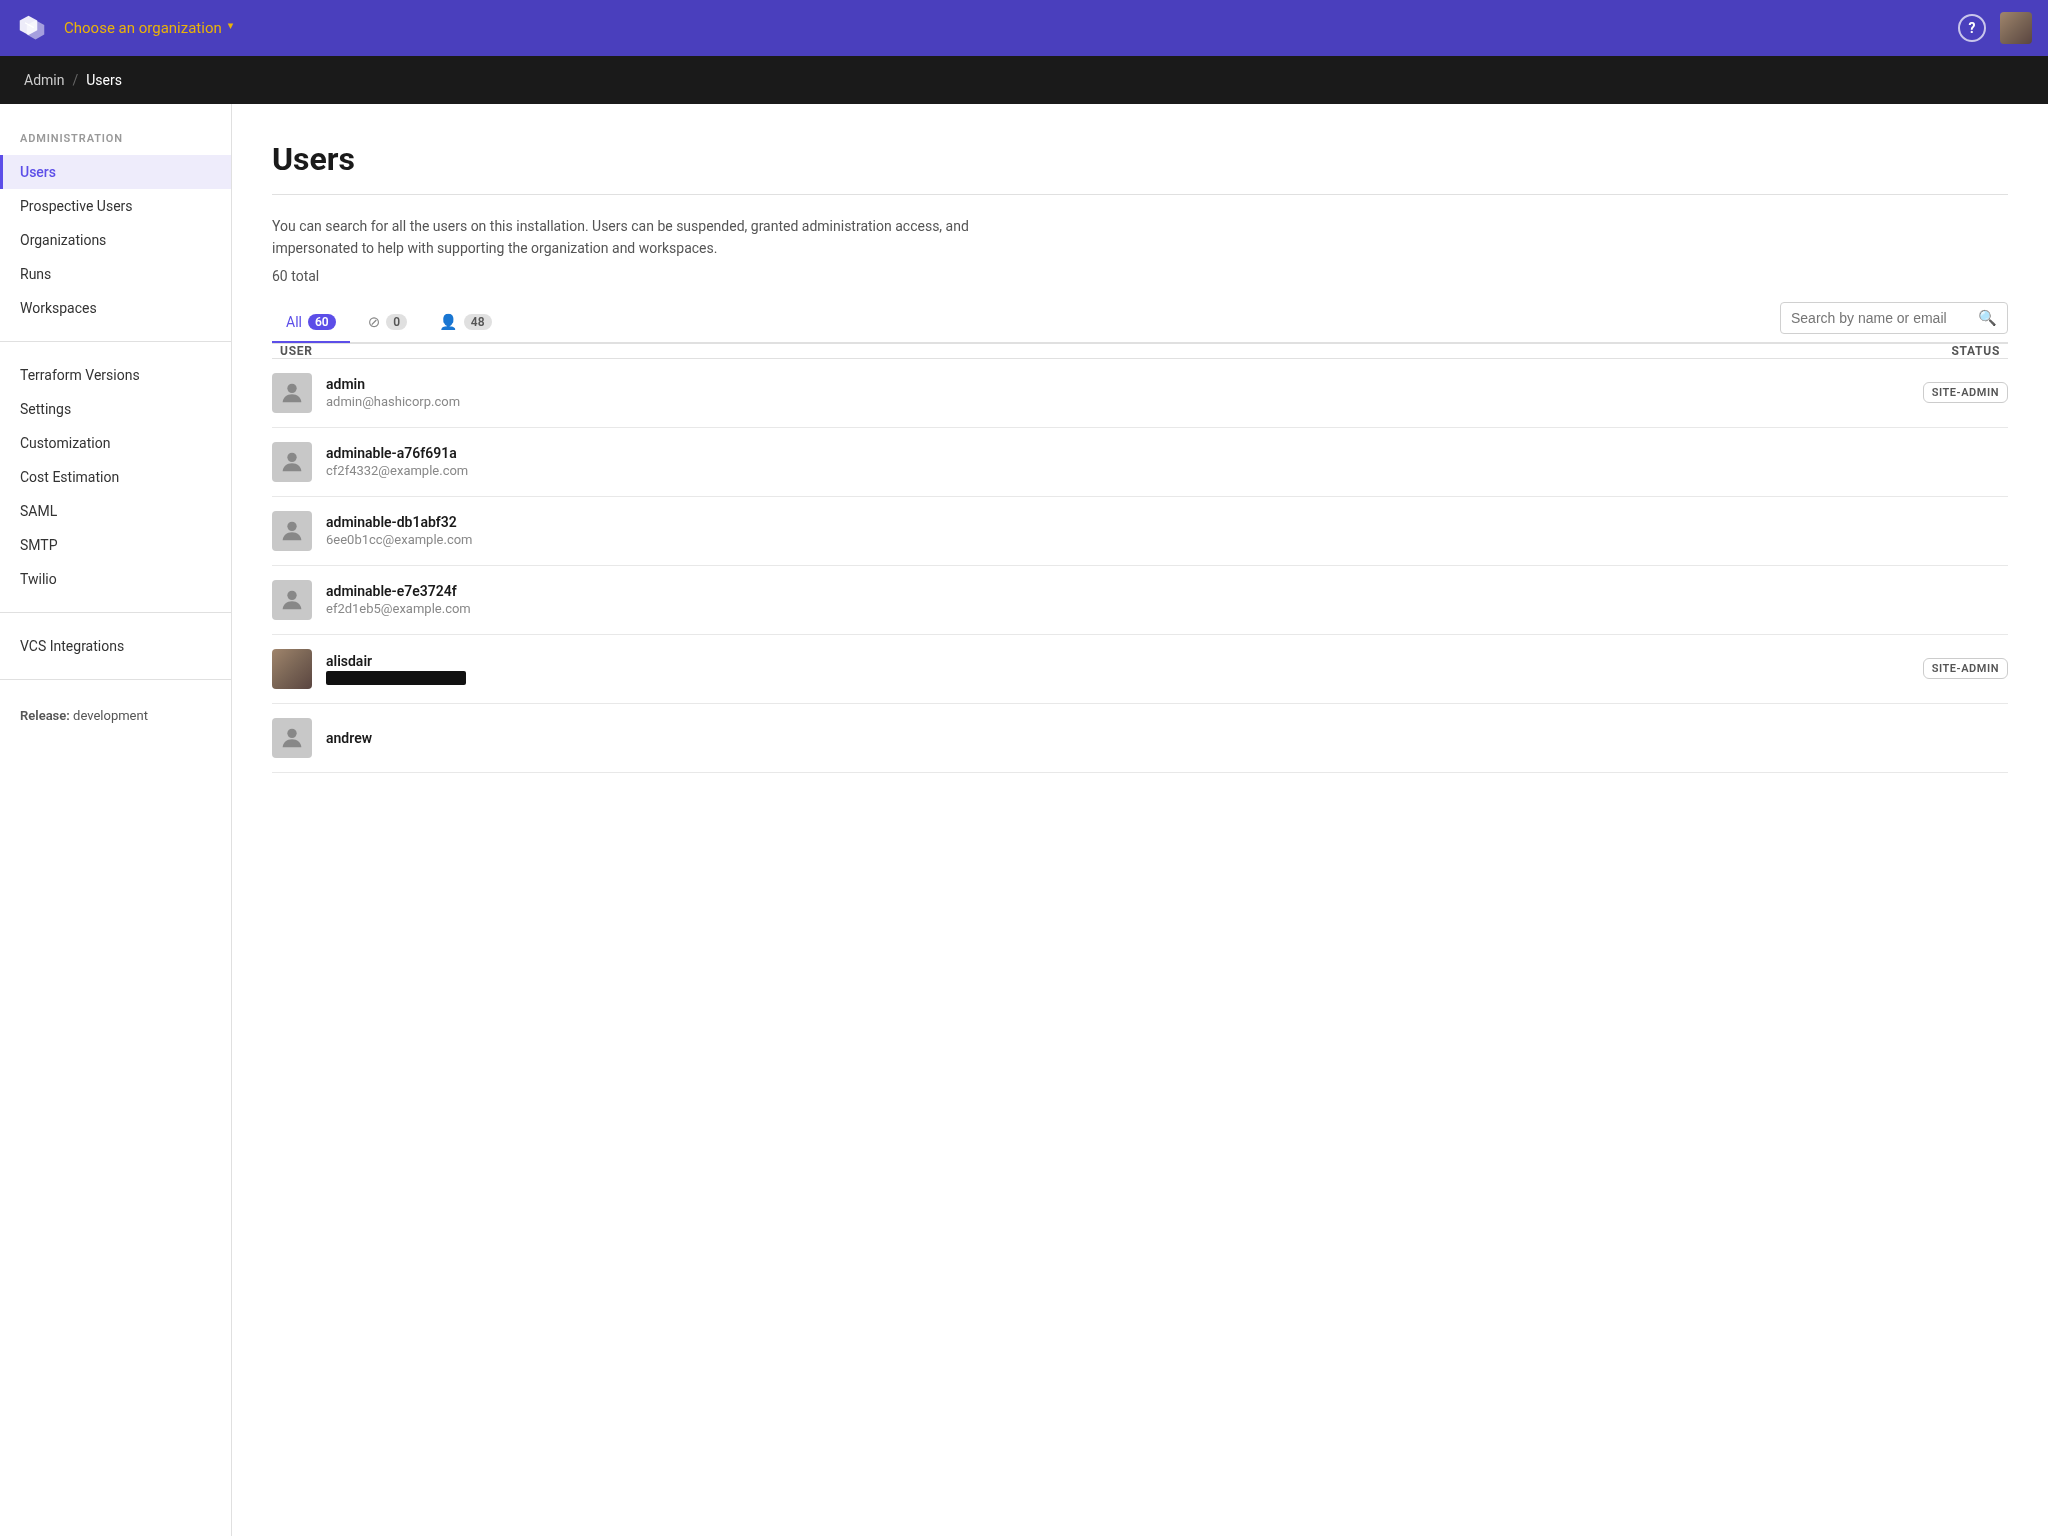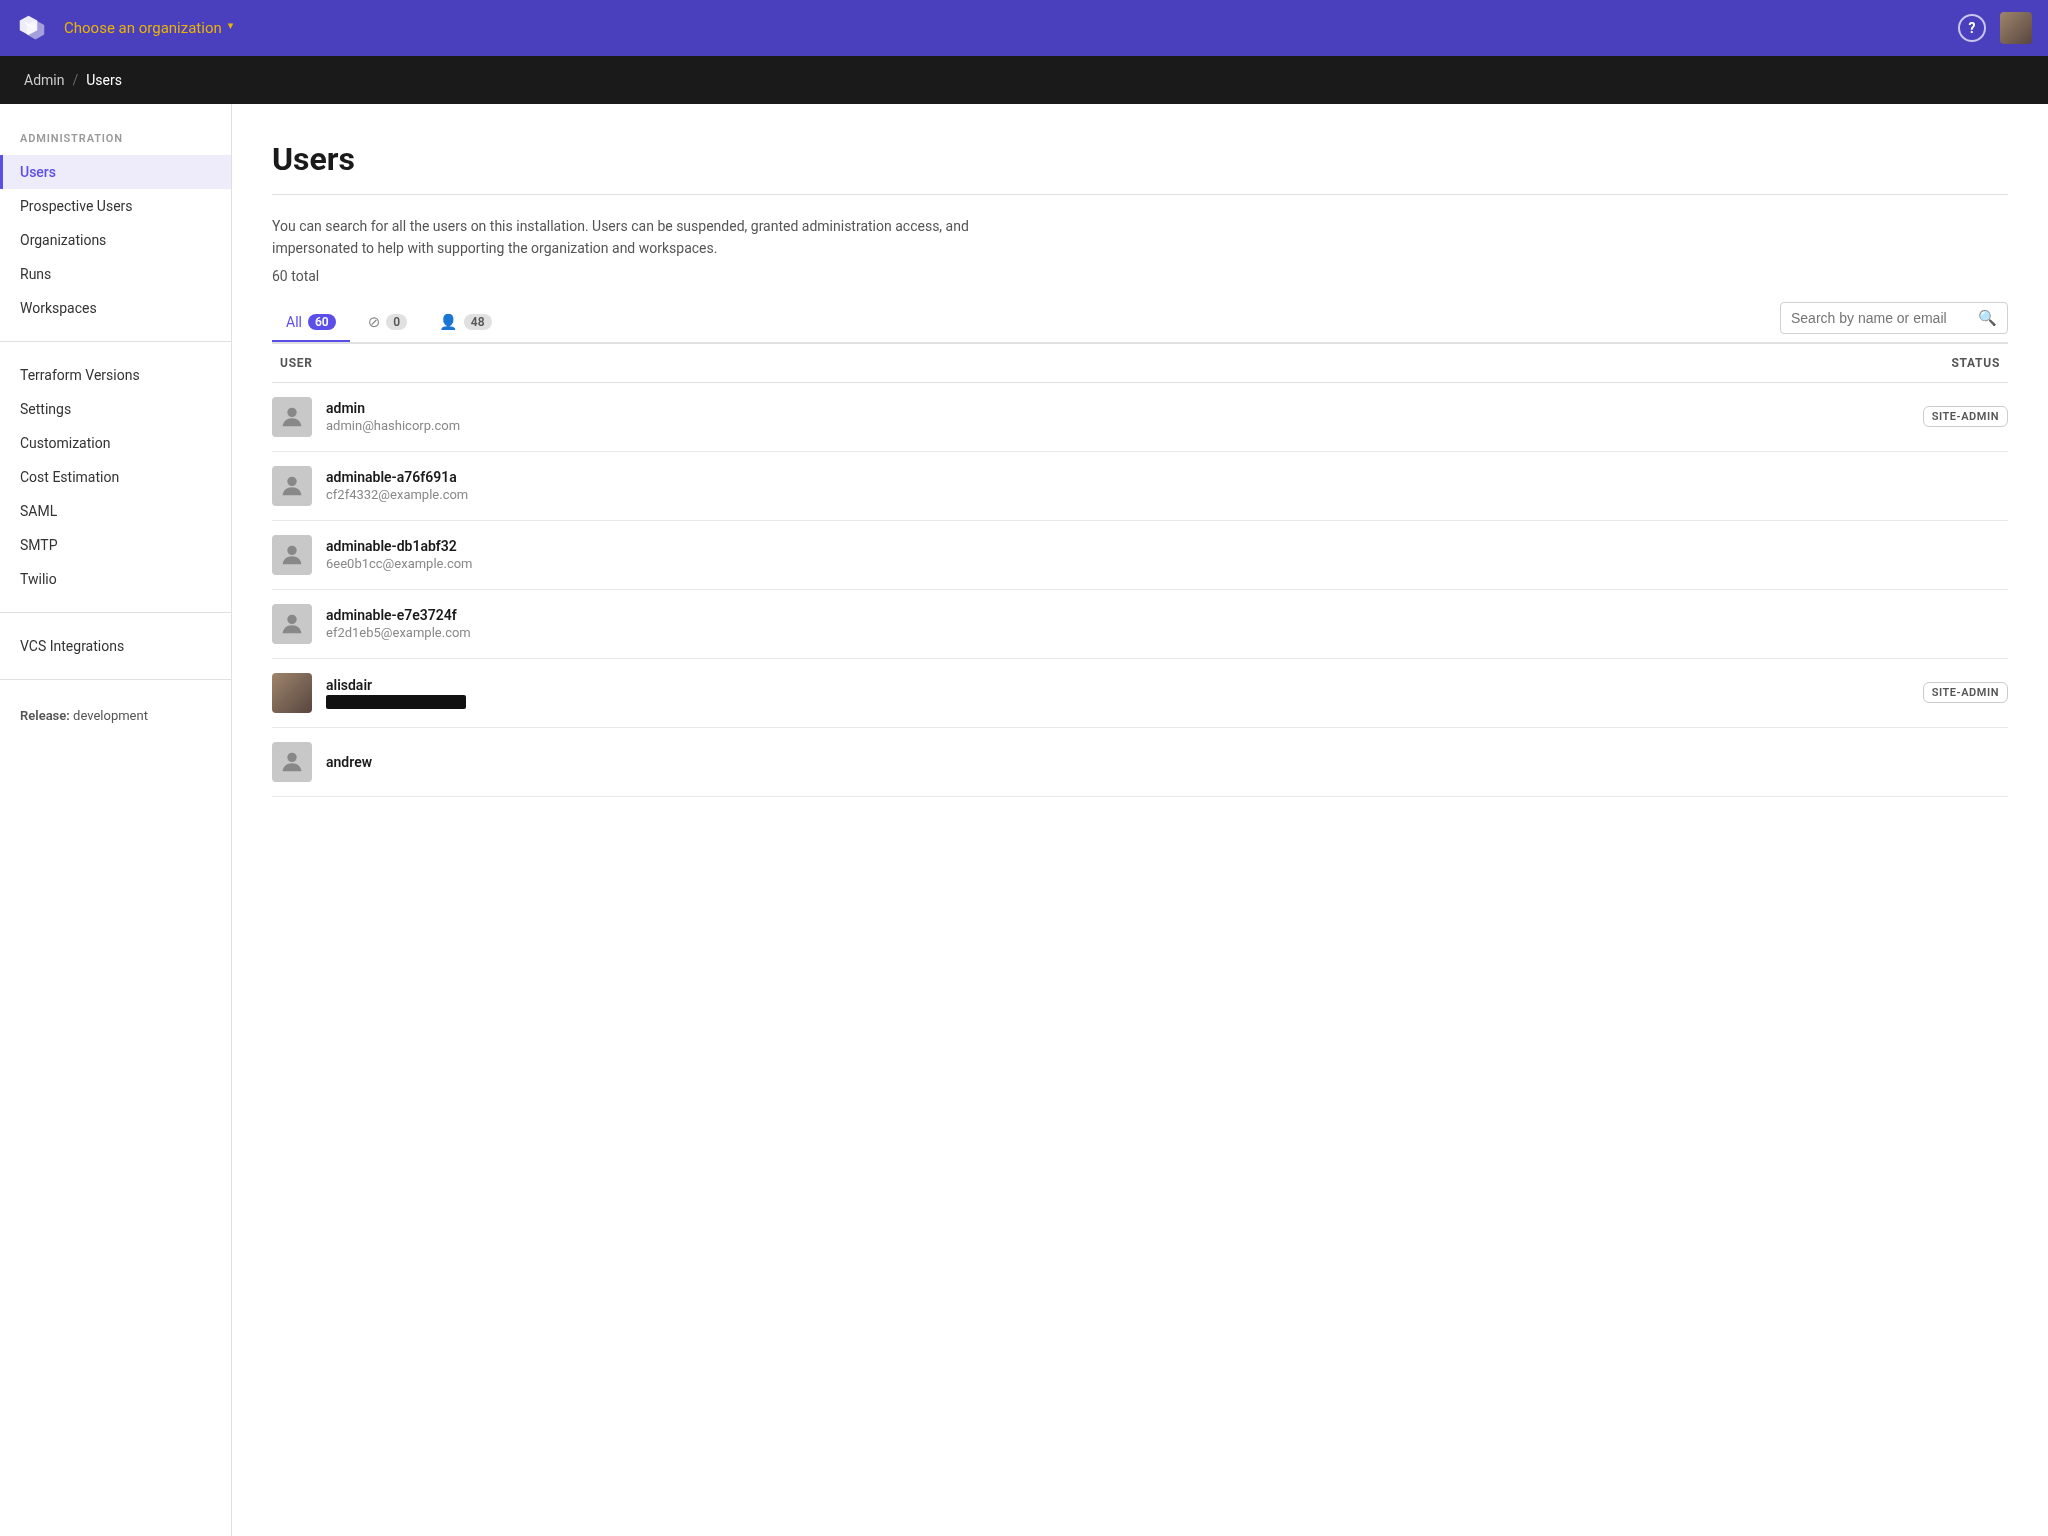--- a/index.html
+++ b/index.html
@@ -176,21 +176,20 @@
     .filter-row {
       display: flex;
       align-items: center;
       justify-content: space-between;
       border-bottom: 2px solid #e0e0e0;
       margin-bottom: 0;
       padding-bottom: 0;
     }
     .filter-tabs {
       display: flex;
-      align-items: center;
       gap: 4px;
     }
     .filter-tab {
       display: flex;
       align-items: center;
       gap: 6px;
       padding: 10px 14px;
       font-size: 14px;
       color: #555;
       cursor: pointer;
@@ -238,21 +237,21 @@
       width: 100%;
       background: transparent;
     }
     .search-icon {
       color: #888;
       font-size: 15px;
     }
     .table-header {
       display: flex;
       border-bottom: 1px solid #e0e0e0;
-      padding: 12px 0;
+      padding: 0 0;
     }
     .col-user {
       flex: 1;
       font-size: 12px;
       font-weight: 700;
       letter-spacing: 0.06em;
       color: #555;
       text-transform: uppercase;
       padding-left: 8px;
     }

